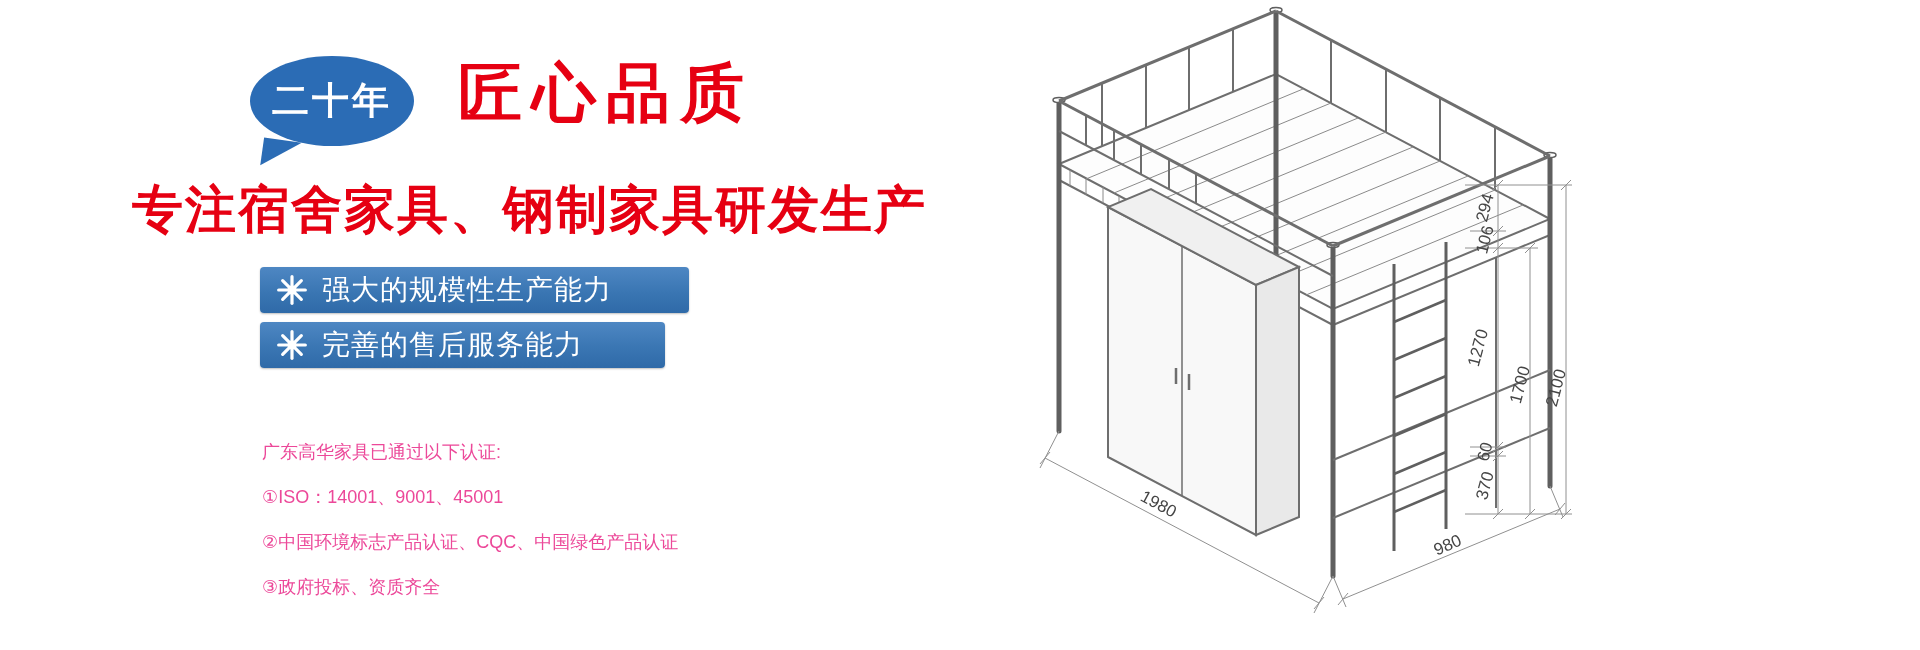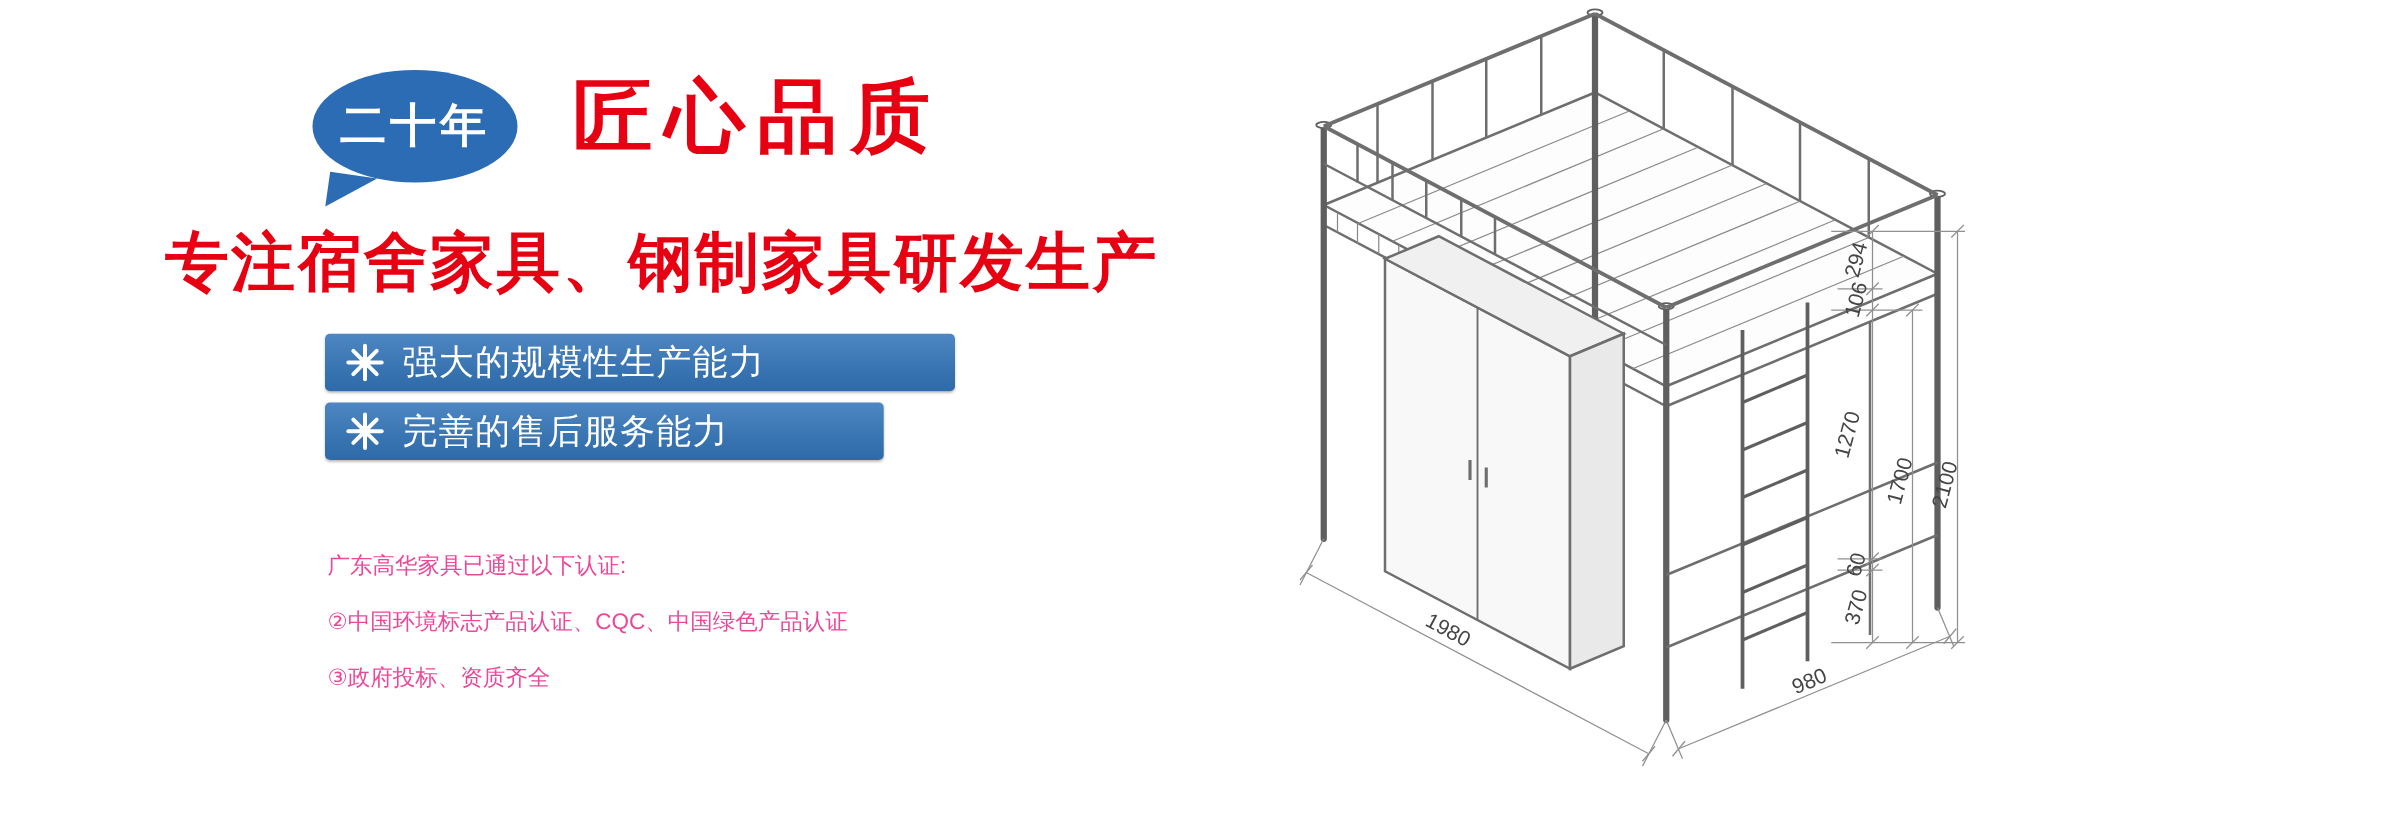--- a/index.html
+++ b/index.html
@@ -29,22 +29,22 @@
     color:#e60012; letter-spacing:2px; white-space:nowrap;
   }
   .features { position:absolute; left:260px; top:267px; }
   .feature-bar {
     display:flex; align-items:center; height:46px; margin-bottom:9px;
     padding:0 20px 0 16px; border-radius:4px;
     background:linear-gradient(180deg,#4e87c3 0%,#3a76b3 55%,#2f6aa8 100%);
     box-shadow:0 1px 2px rgba(0,0,0,0.25);
   }
   .feature-bar.b1 { width:470px; }
-  .feature-bar.b2 { width:504px; }
-  .feature-bar.b3 { width:447px; }
+  .feature-bar.b2 { width:429px; }
+  .feature-bar.b3 { width:405px; }
   .flake { width:32px; height:32px; margin-right:14px; flex:0 0 auto; }
   .feature-label { color:#ffffff; font-size:28px; letter-spacing:1px; white-space:nowrap; }
   .certs {
     position:absolute; left:262px; top:430px; font-size:18px; color:#ec4899;
     line-height:45px; white-space:nowrap;
   }
   .drawing { position:absolute; left:1010px; top:0px; }
   .dim { font-size:17px; fill:#454545; text-anchor:middle; dominant-baseline:middle; }
 </style>
 </head>
@@ -85,20 +85,21 @@
               <line x1="19" y1="5" x2="5" y2="19"></line>
           </g>
           <circle cx="12" cy="12" r="3.4" fill="#ffffff"></circle>
         </svg>
         <span class="feature-label">完善的售后服务能力</span>
       </div>
     </div>
 
     <div class="certs">
       <div>广东高华家具已通过以下认证:</div>
+      <div>①ISO：14001、9001、45001</div>
       <div>②中国环境标志产品认证、CQC、中国绿色产品认证</div>
       <div>③政府投标、资质齐全</div>
     </div>
   </div>
 
   <svg class="drawing" width="620" height="650" viewBox="0 0 620 650">
 
     <g stroke="#6e6e6e" stroke-width="2" fill="none">
       <polygon points="49,164 266,74 540,219 323,309" fill="#fdfdfd"></polygon>
       <line x1="49" y1="180" x2="323" y2="325"></line>

